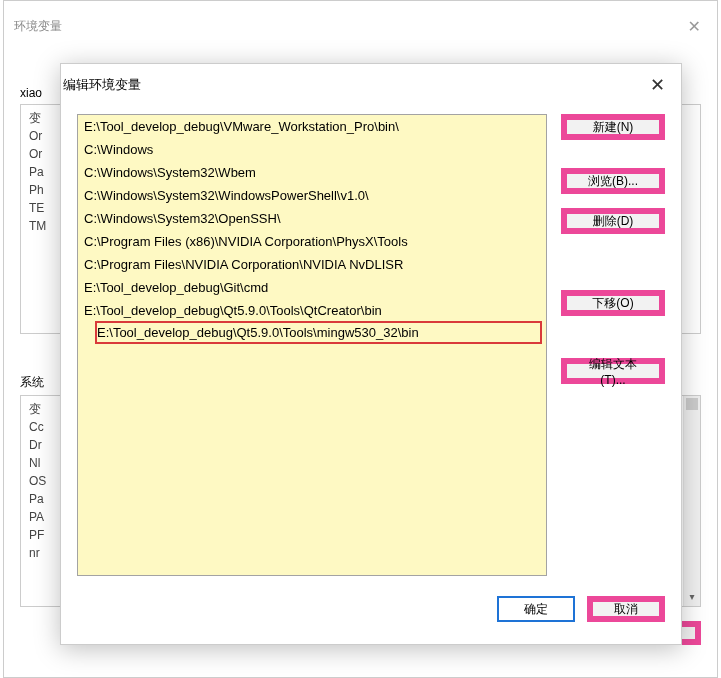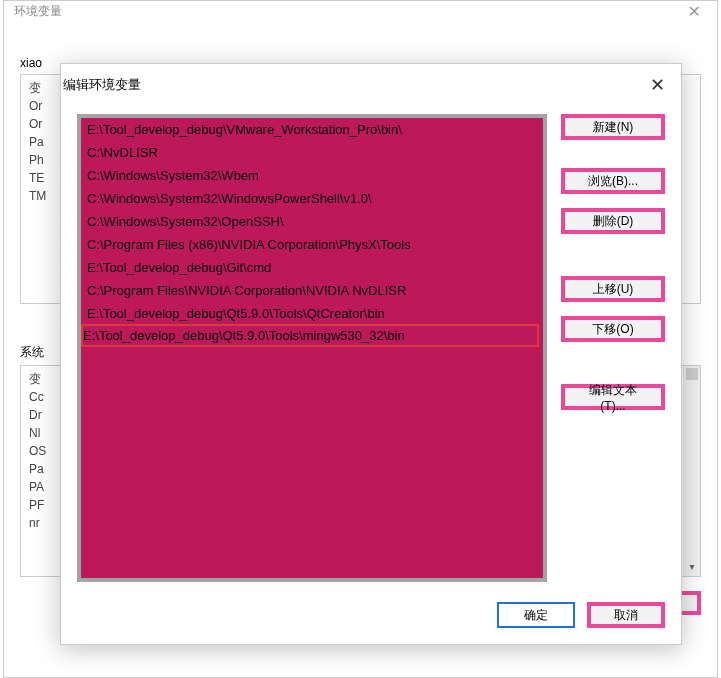--- a/index.html
+++ b/index.html
@@ -1,41 +1,41 @@
 <!DOCTYPE html>
 <html><head>
 <meta charset="utf-8">
 <style>
   html,body{margin:0;padding:0;font-family:"Microsoft YaHei","Segoe UI",sans-serif;font-size:12px;background:#fff;color:#000;width:721px;height:678px;overflow:hidden}
   .win{position:absolute;background:#fff;border:1px solid #ccc}
   .win-outer{left:3px;top:0;width:713px;height:676px}
-  .title-bar{display:flex;align-items:center;padding:1px 10px;font-size:12px;color:#888}
+  .title-bar{display:flex;align-items:center;padding:16px 10px;font-size:12px;color:#888}
   .win-outer .title-bar .close{margin-left:auto;font-size:16px;color:#999;padding:0 6px}
   .outer-body{position:relative;padding:10px 16px 16px 16px}
   .user-label{font-size:12px;margin:24px 0 4px}
   .sunken{border:1px solid #ccc;background:#fff;padding:4px 8px}
   .list-top{height:220px;overflow:hidden;line-height:18px;color:#444}
   .list-top div{white-space:nowrap}
   .gap{height:16px}
   .list-bot{height:202px;overflow:hidden;line-height:18px;color:#444;position:relative}
   .list-bot .scrollbar{position:absolute;right:0;top:0;bottom:0;width:16px;background:#f0f0f0;border-left:1px solid #e5e5e5}
   .list-bot .scrollbar .thumb{position:absolute;left:2px;right:2px;top:2px;height:12px;background:#ccc}
   .list-bot .scrollbar .arrow{position:absolute;left:0;right:0;text-align:center;color:#666;font-size:10px}
   .list-bot .scrollbar .arrow.up{top:0}
   .list-bot .scrollbar .arrow.down{bottom:0}
   .outer-buttons{display:flex;justify-content:flex-end;gap:10px;margin-top:14px}
-  .btn{min-width:72px;height:24px;border:4px solid #ec4899;background:#f2f2f2;font-size:12px;padding:0 12px;display:inline-flex;align-items:center;justify-content:center;cursor:pointer}
+  .btn{min-width:72px;height:24px;border:6px solid #ec4899;background:#f2f2f2;font-size:12px;padding:0 12px;display:inline-flex;align-items:center;justify-content:center;cursor:pointer}
 
   .win-inner{left:60px;top:63px;width:620px;height:580px;box-shadow:0 4px 24px rgba(0,0,0,.25);z-index:10}
   .win-inner .title-bar{color:#000;font-size:13px;padding:10px 12px 10px 2px}
   .win-inner .title-bar .close{margin-left:auto;font-size:18px;color:#333;padding:0 4px;font-weight:300}
   .inner-body{display:flex;padding:8px 16px 16px 16px;gap:14px}
-  .path-box{flex:1;border:4px solid #a3a3a3;background:#be185d;height:460px;overflow:hidden}
+  .path-box{flex:1;border:1px solid #a3a3a3;background:#fef9c3;height:460px;overflow:hidden}
   .path-box .row{padding:2px 6px;font-size:13px;line-height:19px;white-space:nowrap}
-  .path-box .row.highlight{border:2px solid #d93a3a;margin:-1px 4px -1px 0;padding:0 0 0 0}
+  .path-box .row.highlight{border:2px solid #d93a3a;margin:-1px 4px -1px 17px;padding:0 0 0 0}
   .side-buttons{width:104px;display:flex;flex-direction:column}
   .side-buttons .btn{width:104px;height:26px}
   .sp-sm{height:14px}
   .sp-lg{height:42px}
   .dlg-buttons{display:flex;justify-content:flex-end;gap:12px;padding:4px 16px 16px 0}
   .dlg-buttons .btn{min-width:78px;height:26px}
   .dlg-buttons .btn.primary{border:2px solid #1e73d6;background:#fff;color:#000;height:26px}
 </style>
 </head>
 <body>
@@ -84,39 +84,38 @@
 </div>
 
 <div class="win win-inner">
   <div class="title-bar">
     <span>编辑环境变量</span>
     <span class="close">✕</span>
   </div>
   <div class="inner-body">
     <div class="path-box" id="path-box">
         <div class="row">E:\Tool_develop_debug\VMware_Workstation_Pro\bin\</div>
-        <div class="row">C:\NvDLISR</div>
+        <div class="row">C:\Windows</div>
         <div class="row">C:\Windows\System32\Wbem</div>
         <div class="row">C:\Windows\System32\WindowsPowerShell\v1.0\</div>
         <div class="row">C:\Windows\System32\OpenSSH\</div>
         <div class="row">C:\Program Files (x86)\NVIDIA Corporation\PhysX\Tools</div>
+        <div class="row">C:\Program Files\NVIDIA Corporation\NVIDIA NvDLISR</div>
         <div class="row">E:\Tool_develop_debug\Git\cmd</div>
-        <div class="row">C:\Program Files\NVIDIA Corporation\NVIDIA NvDLISR</div>
         <div class="row">E:\Tool_develop_debug\Qt5.9.0\Tools\QtCreator\bin</div>
         <div class="row highlight">E:\Tool_develop_debug\Qt5.9.0\Tools\mingw530_32\bin</div>
       </div>
     <div class="side-buttons">
       <button class="btn">新建(N)</button>
       <div class="sp-sm"></div>
       <div class="sp-sm"></div>
       <button class="btn">浏览(B)...</button>
       <div class="sp-sm"></div>
       <button class="btn">删除(D)</button>
       <div class="sp-lg"></div>
-      <button class="btn">上移(U)</button>
       <div class="sp-sm"></div>
       <button class="btn">下移(O)</button>
       <div class="sp-lg"></div>
       <button class="btn">编辑文本(T)...</button>
     </div>
   </div>
   <div class="dlg-buttons">
     <button class="btn primary">确定</button>
     <button class="btn">取消</button>
   </div>

